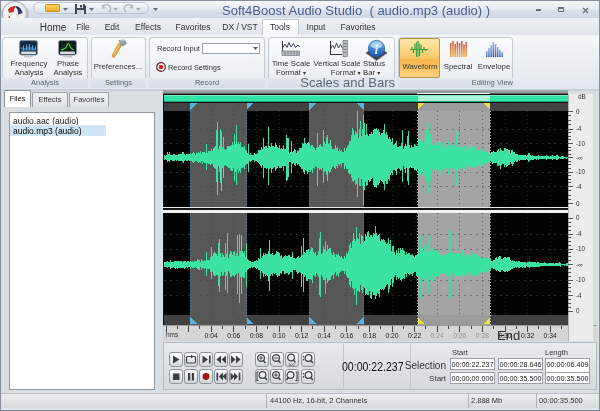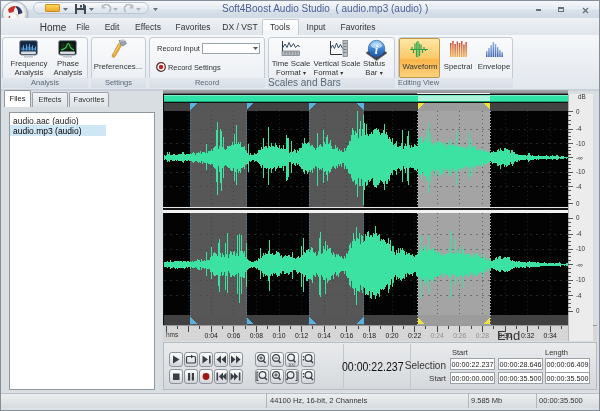--- a/index.html
+++ b/index.html
@@ -1,21 +1,21 @@
 <!DOCTYPE html>
 <html><head><meta charset="utf-8"><style>
 *{margin:0;padding:0;box-sizing:border-box}
 body{width:600px;height:411px;position:relative;font-family:"Liberation Sans",sans-serif;background:#e3e7eb;overflow:hidden}
 .abs{position:absolute}
 </style></head><body>
 
 <div class="abs" style="left:0;top:0;width:600px;height:411px;border:1px solid #848f9b;background:#dde2e7"></div>
 
 <div class="abs" style="left:1px;top:1px;width:598px;height:17px;background:linear-gradient(#f4f7fa,#e7edf3 45%,#d9e1ea 55%,#cfd9e4)"></div>
-<div class="abs" style="left:222px;top:3px;font-size:10px;color:#4a5e94">Soft4Boost Audio Studio&nbsp;&nbsp;( audio.mp3 (audio) )</div>
+<div class="abs" style="left:222px;top:3px;font-size:13px;color:#4a5e94">Soft4Boost Audio Studio&nbsp;&nbsp;( audio.mp3 (audio) )</div>
 
 <div class="abs" style="left:536px;top:9px;width:5px;height:2px;background:#687078"></div>
 <div class="abs" style="left:558px;top:7px;width:6px;height:5px;border:1px solid #687078;border-top:2px solid #687078"></div>
 <svg class="abs" style="left:582px;top:6.5px" width="7" height="7">
     <path d="M1 1 L6 6 M6 1 L1 6" stroke="#687078" stroke-width="1.3"></path>
   </svg>
 
 <div class="abs" style="left:33px;top:2px;width:116px;height:12px;border:1px solid #bcc6d2;border-radius:6px;background:linear-gradient(#fbfcfd,#e7ecf2 50%,#dae2ea)"></div>
 <div class="abs" style="left:45px;top:4px;width:15px;height:8px;background:linear-gradient(#ffd558,#efa930);border:1px solid #c89020;border-radius:1px"></div>
 <svg class="abs" style="left:63px;top:8px" width="6" height="4">
@@ -71,23 +71,23 @@
 
 <div class="abs" style="left:1px;top:35px;width:598px;height:55px;background:linear-gradient(#f5f7f9,#e9edf2 60%,#e2e7ee)"></div>
 <div class="abs" style="left:1px;top:89px;width:598px;height:2px;background:#c8cfd8"></div>
 <div class="abs" style="left:2px;top:37px;width:86px;height:51px;border:1px solid #c3cbd4;border-radius:3px;background:linear-gradient(#fafbfc,#eef1f5 70%,#e4e9ef)"></div>
 <div class="abs" style="left:2px;top:78px;width:86px;height:10px;background:linear-gradient(#e2e7ed,#d8dee6);border-radius:0 0 3px 3px;font-size:7.5px;color:#5a6878;text-align:center;line-height:10px">Analysis</div>
 <div class="abs" style="left:91px;top:37px;width:55px;height:51px;border:1px solid #c3cbd4;border-radius:3px;background:linear-gradient(#fafbfc,#eef1f5 70%,#e4e9ef)"></div>
 <div class="abs" style="left:91px;top:78px;width:55px;height:10px;background:linear-gradient(#e2e7ed,#d8dee6);border-radius:0 0 3px 3px;font-size:7.5px;color:#5a6878;text-align:center;line-height:10px">Settings</div>
 <div class="abs" style="left:149px;top:37px;width:116px;height:51px;border:1px solid #c3cbd4;border-radius:3px;background:linear-gradient(#fafbfc,#eef1f5 70%,#e4e9ef)"></div>
 <div class="abs" style="left:149px;top:78px;width:116px;height:10px;background:linear-gradient(#e2e7ed,#d8dee6);border-radius:0 0 3px 3px;font-size:7.5px;color:#5a6878;text-align:center;line-height:10px">Record</div>
 <div class="abs" style="left:268px;top:37px;width:127px;height:51px;border:1px solid #c3cbd4;border-radius:3px;background:linear-gradient(#fafbfc,#eef1f5 70%,#e4e9ef)"></div>
-<div class="abs" style="left:268px;top:78px;width:127px;height:10px;background:linear-gradient(#e2e7ed,#d8dee6);border-radius:0 0 3px 3px;font-size:10px;color:#5a6878;text-align:left;line-height:10px">Scales and Bars</div>
+<div class="abs" style="left:268px;top:78px;width:127px;height:10px;background:linear-gradient(#e2e7ed,#d8dee6);border-radius:0 0 3px 3px;font-size:13px;color:#5a6878;text-align:right;line-height:10px">Scales and Bars</div>
 <div class="abs" style="left:398px;top:37px;width:115px;height:51px;border:1px solid #c3cbd4;border-radius:3px;background:linear-gradient(#fafbfc,#eef1f5 70%,#e4e9ef)"></div>
-<div class="abs" style="left:398px;top:78px;width:115px;height:10px;background:linear-gradient(#e2e7ed,#d8dee6);border-radius:0 0 3px 3px;font-size:7.5px;color:#5a6878;text-align:left;line-height:10px">Editing View</div>
+<div class="abs" style="left:398px;top:78px;width:115px;height:10px;background:linear-gradient(#e2e7ed,#d8dee6);border-radius:0 0 3px 3px;font-size:7.5px;color:#5a6878;text-align:right;line-height:10px">Editing View</div>
 <svg class="abs" style="left:19px;top:40px" width="19" height="18">
     <rect x="0.5" y="0.5" width="18" height="14.5" rx="2" fill="#20354c" stroke="#8a97a4"></rect>
     <rect x="2" y="2" width="15" height="9" fill="#152a42"></rect>
     <path d="M3 10.5 v-3 M4.5 10.5 v-5 M6 10.5 v-2.5 M7.5 10.5 v-6 M9 10.5 v-4 M10.5 10.5 v-6.5 M12 10.5 v-3.5 M13.5 10.5 v-5 M15 10.5 v-2.5 M16.5 10.5 v-4" stroke="#5aa8e8" stroke-width="1"></path>
     <rect x="2" y="11.5" width="15" height="2.5" rx="1" fill="#d8dde2"></rect>
     <rect x="5" y="15.5" width="9" height="2" fill="#c0c8d0"></rect>
   </svg>
 <div class="abs" style="left:29px;top:60px;transform:translateX(-50%);font-size:7.8px;color:#333;text-align:center;line-height:8.5px;white-space:nowrap">Frequency<br>Analysis</div>
 <svg class="abs" style="left:58px;top:40px" width="19" height="18">
     <rect x="0.5" y="0.5" width="18" height="14.5" rx="2" fill="#18241c" stroke="#8a97a4"></rect>
@@ -121,36 +121,36 @@
     <rect x="1" y="11" width="17.5" height="4.5" fill="#b8bdc2" stroke="#707880" stroke-width="0.7"></rect>
     <path d="M4 11.5 v3 M7 11.5 v3 M10 11.5 v3 M13 11.5 v3 M16 11.5 v3" stroke="#5a6268" stroke-width="0.7"></path>
   </svg>
 <div class="abs" style="left:291px;top:60px;transform:translateX(-50%);font-size:7.8px;color:#333;text-align:center;line-height:8.5px;white-space:nowrap">Time Scale<br>Format&nbsp;<span style="font-size:6px">▾</span></div>
 <svg class="abs" style="left:329px;top:40px" width="20" height="17">
     <path d="M1.5 1 V14.5 H13" stroke="#333" stroke-width="1" fill="none"></path>
     <path d="M1.5 9 l2 -4 2 3.5 2 -5.5 2 5 2 -3.5 2 4" stroke="#3a4a5c" stroke-width="1" fill="none"></path>
     <rect x="14" y="0.5" width="4.5" height="16" fill="#b8bdc2" stroke="#707880" stroke-width="0.7"></rect>
     <path d="M14.5 3.5 h3 M14.5 6.5 h3 M14.5 9.5 h3 M14.5 12.5 h3" stroke="#5a6268" stroke-width="0.7"></path>
   </svg>
-<div class="abs" style="left:337px;top:60px;transform:translateX(-50%);font-size:7.8px;color:#333;text-align:left;line-height:8.5px;white-space:nowrap">Vertical Scale<br>Format&nbsp;<span style="font-size:6px">▾</span></div>
+<div class="abs" style="left:337px;top:60px;transform:translateX(-50%);font-size:7.8px;color:#333;text-align:right;line-height:8.5px;white-space:nowrap">Vertical Scale<br>Format&nbsp;<span style="font-size:6px">▾</span></div>
 <svg class="abs" style="left:364px;top:39px" width="25" height="22" viewBox="0 0 25 22">
     <defs>
       <linearGradient id="sbi" x1="0" y1="0" x2="0" y2="1">
         <stop offset="0" stop-color="#9fd0f2"></stop>
         <stop offset="0.5" stop-color="#3f86d8"></stop>
         <stop offset="1" stop-color="#1a56a8"></stop>
       </linearGradient>
     </defs>
     <path d="M12.5 6 L23 14 L12.5 21.5 L2 14 Z" fill="#3c4248"></path>
     <path d="M12.5 6 L23 14 L12.5 21.5 L2 14 Z" fill="none" stroke="#74797e" stroke-width="0.8"></path>
     <circle cx="12.5" cy="9.5" r="8.2" fill="url(#sbi)" stroke="#2a5a9c" stroke-width="0.7"></circle>
     <ellipse cx="12.5" cy="6.5" rx="5.5" ry="3" fill="#cfe6f8" opacity="0.75"></ellipse>
     <text x="12.5" y="14.5" font-size="12" font-weight="bold" font-style="italic" fill="#fff" text-anchor="middle" font-family="Liberation Serif,serif">i</text>
   </svg>
-<div class="abs" style="left:374px;top:60px;transform:translateX(-50%);font-size:7.8px;color:#333;text-align:center;line-height:8.5px;white-space:nowrap">Status<br>Bar&nbsp;<span style="font-size:6px">▾</span></div>
+<div class="abs" style="left:374px;top:60px;transform:translateX(-50%);font-size:7.8px;color:#333;line-height:8.5px;white-space:nowrap">Status<br>Bar&nbsp;<span style="font-size:6px">▾</span></div>
 <div class="abs" style="left:399px;top:38px;width:41px;height:40px;border:1px solid #c09648;border-radius:2px;background:linear-gradient(#fde8a6,#fbc96a 50%,#f9b64a 55%,#fbd27e)"></div>
 <svg class="abs" style="left:409px;top:40px" width="20" height="18">
     <path d="M1 9.5 h18" stroke="#2f9e44" stroke-width="1"></path>
     <path d="M3 9.5 v-2.5 M4.5 9.5 v3.5 M6 9.5 v-6 M7.5 9.5 v7.5 M9 9.5 v-8.5 M10.5 9.5 v6.5 M12 9.5 v-5 M13.5 9.5 v3.5 M15 9.5 v-2.5 M16.5 9.5 v1.5" stroke="#2f9e44" stroke-width="1.2"></path>
     <path d="M7.5 9.5 v-7.5 M9 9.5 v8 M10.5 9.5 v-6" stroke="#44b85a" stroke-width="1"></path>
   </svg>
 <div class="abs" style="left:420px;top:62px;transform:translateX(-50%);font-size:7.8px;color:#333">Waveform</div>
 <svg class="abs" style="left:449px;top:40px" width="20" height="18">
     <defs>
       <linearGradient id="sp" x1="0" y1="0" x2="0" y2="1">
@@ -395,14 +395,14 @@
 <div class="abs" style="left:545px;top:358px;width:45px;height:23px;background:#fff;border:1px solid #9aa1a8;font-size:7.2px;color:#222;text-align:center;line-height:11px">00:00:06.409</div>
 <div class="abs" style="left:450px;top:372px;width:45px;height:12px;background:#fff;border:1px solid #9aa1a8;font-size:7.2px;color:#222;text-align:center;line-height:11px">00:00:00.000</div>
 <div class="abs" style="left:498px;top:372px;width:45px;height:12px;background:#fff;border:1px solid #9aa1a8;font-size:7.2px;color:#222;text-align:center;line-height:11px">00:00:35.500</div>
 <div class="abs" style="left:545px;top:372px;width:45px;height:12px;background:#fff;border:1px solid #9aa1a8;font-size:7.2px;color:#222;text-align:center;line-height:11px">00:00:35.500</div>
 
 <div class="abs" style="left:1px;top:393px;width:598px;height:15px;background:linear-gradient(#eceeef,#d8dbde);border-top:1px solid #b9bec4"></div>
 <div class="abs" style="left:266px;top:393px;width:1px;height:15px;background:#b0b5ba"></div>
 <div class="abs" style="left:468px;top:393px;width:1px;height:15px;background:#b0b5ba"></div>
 <div class="abs" style="left:536px;top:393px;width:1px;height:15px;background:#b0b5ba"></div>
 <div class="abs" style="left:270px;top:396px;font-size:7.5px;color:#333">44100 Hz, 16-bit, 2 Channels</div>
-<div class="abs" style="left:471px;top:396px;font-size:7.5px;color:#333">9.585 Mb</div>
+<div class="abs" style="left:471px;top:396px;font-size:7.5px;color:#333">2.888 Mb</div>
 <div class="abs" style="left:539px;top:396px;font-size:7.5px;color:#333">00:00:35.500</div>
 
 </body></html>

